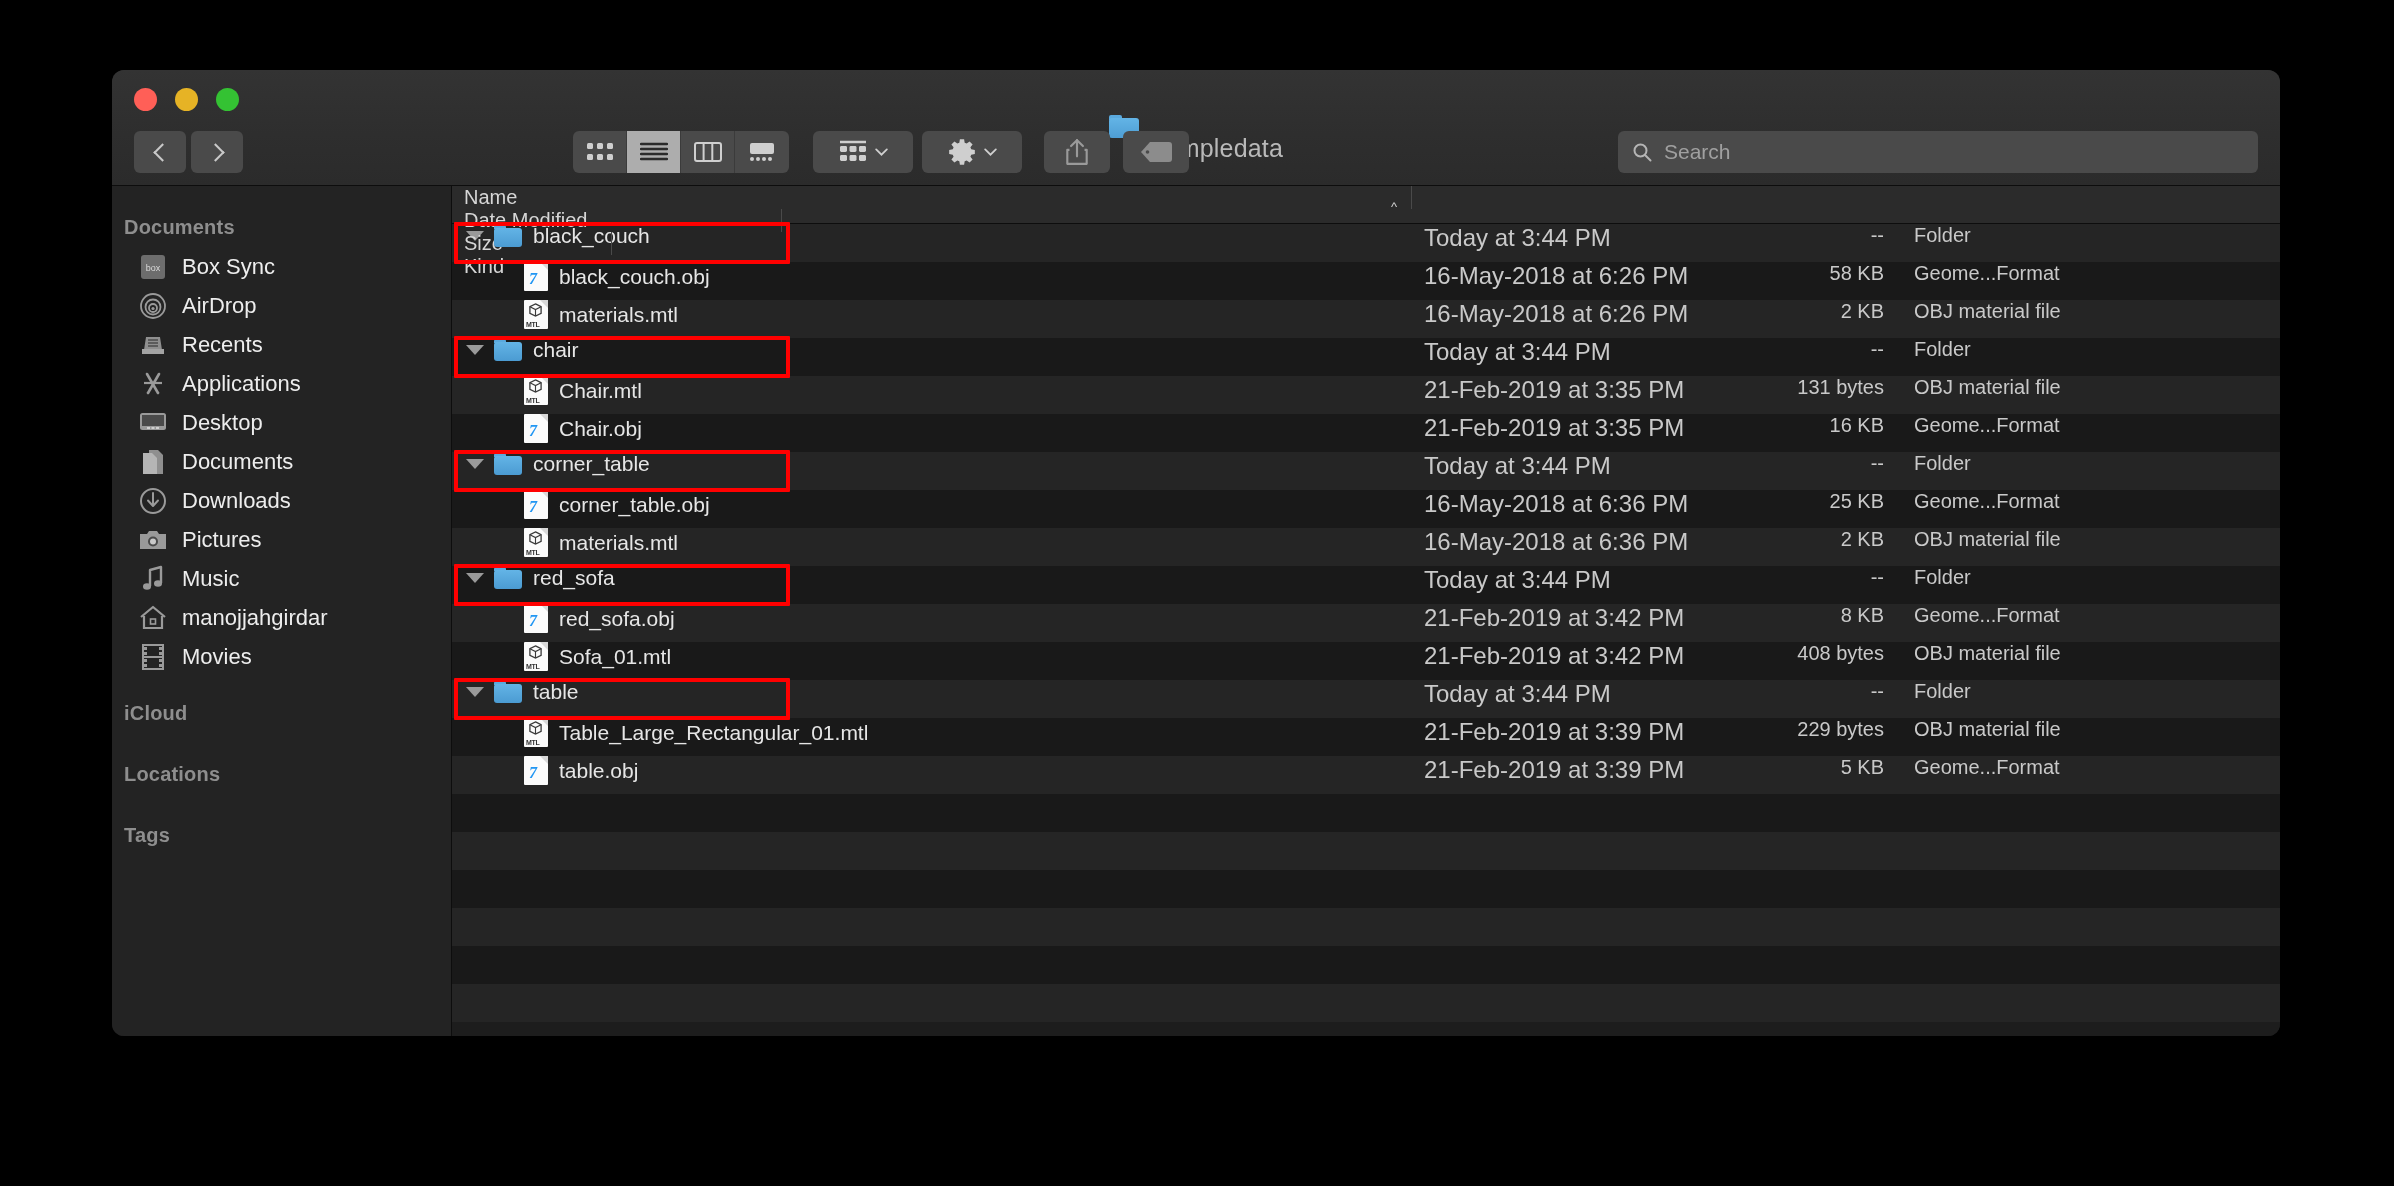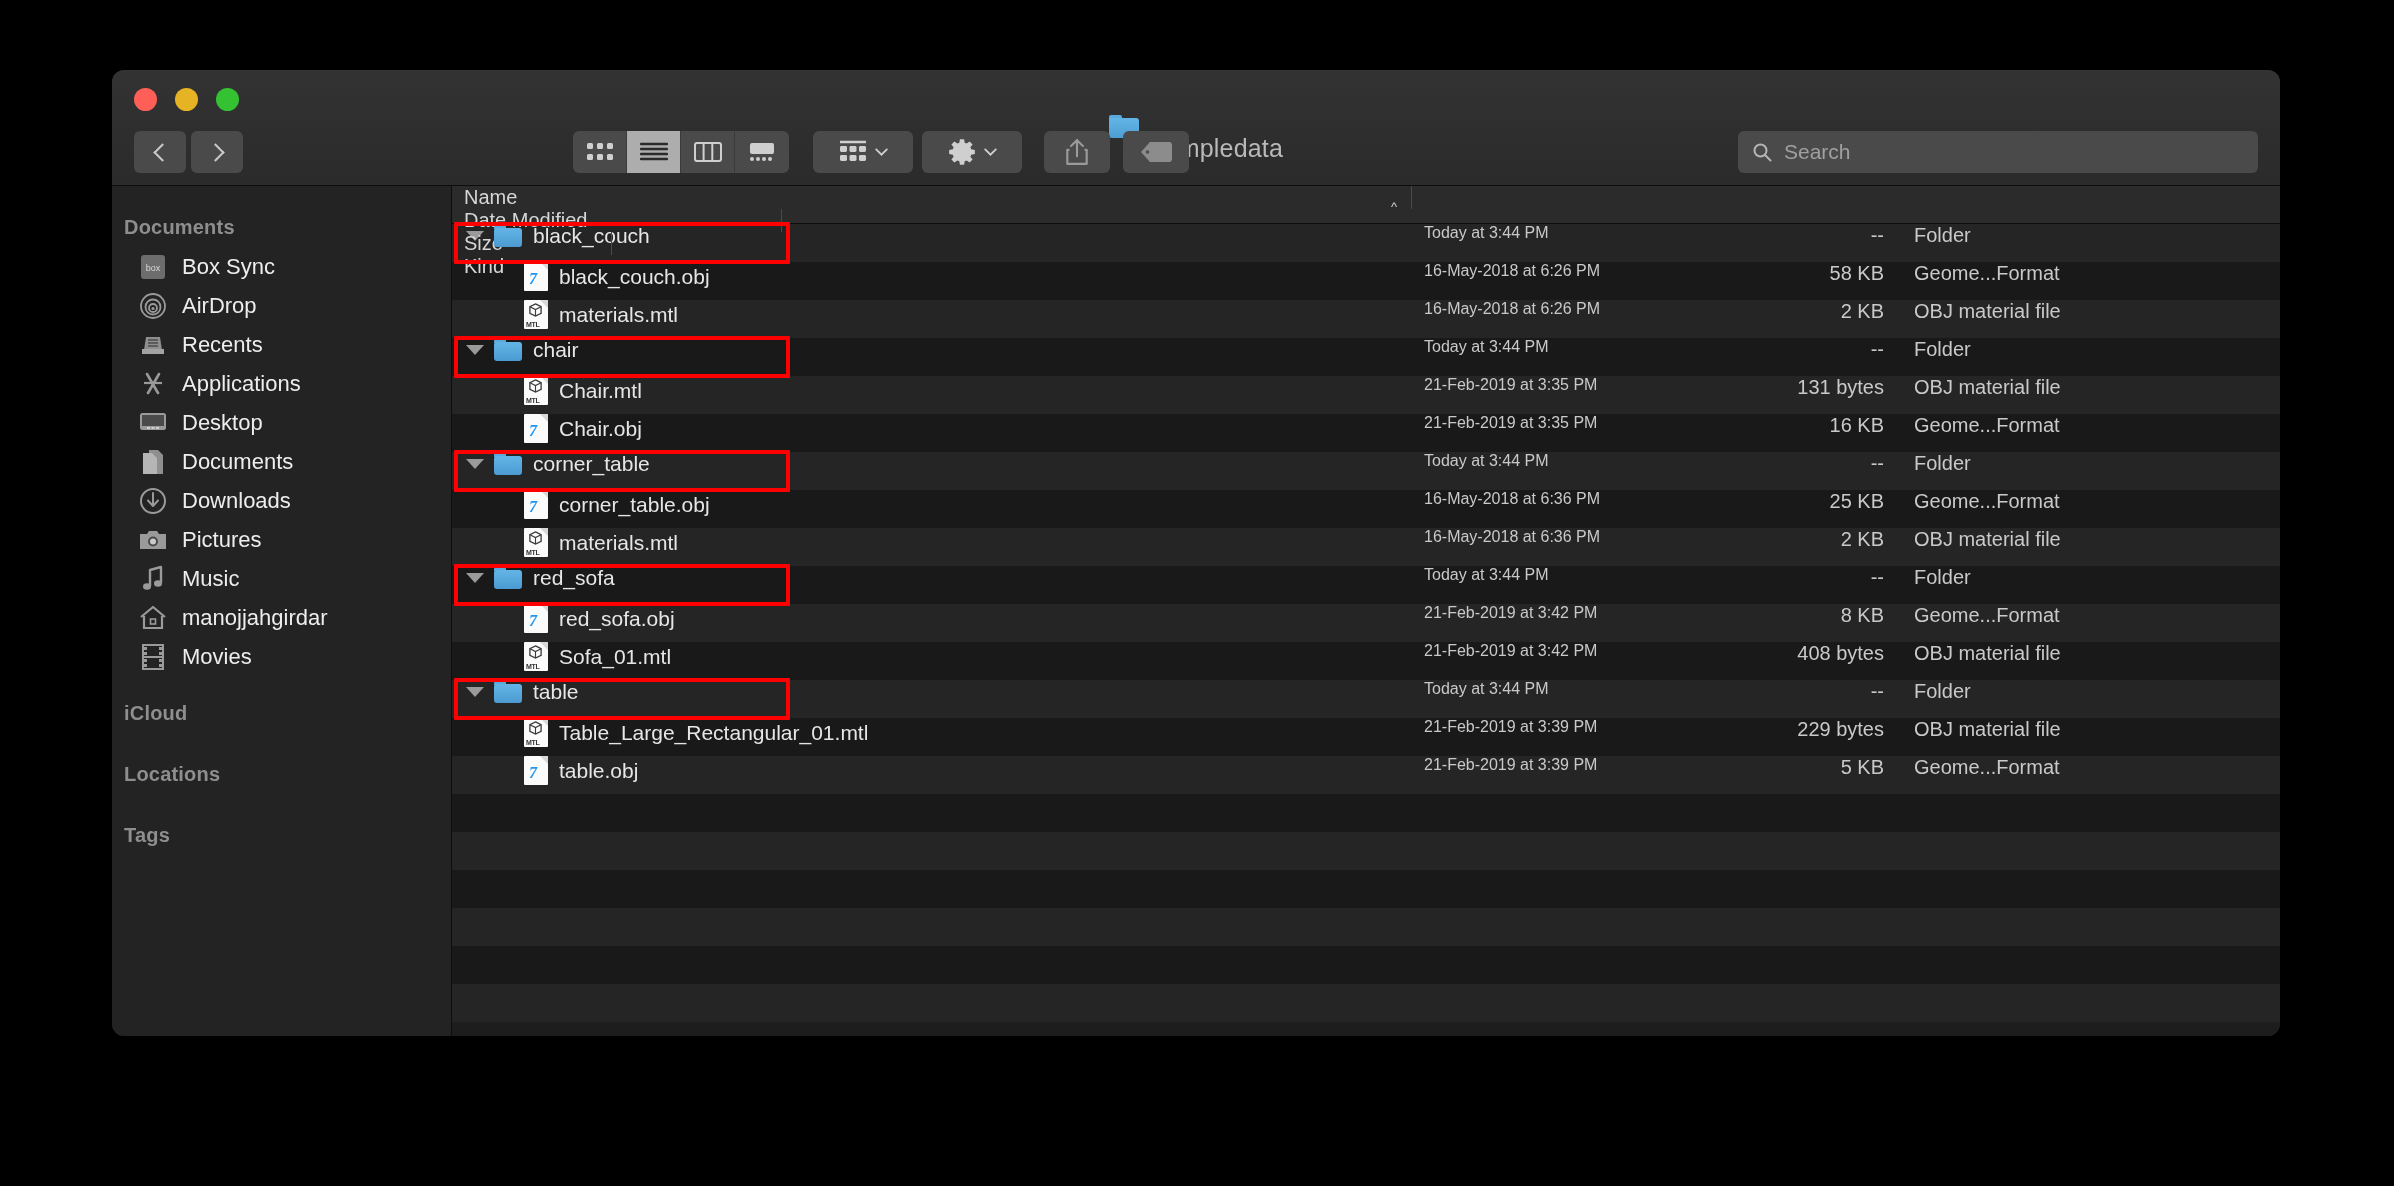--- a/index.html
+++ b/index.html
@@ -79,21 +79,21 @@
   .view-btn.active svg * { stroke: #2b2b2b; fill: #2b2b2b; }
 
   .group-btn { position: absolute; left: 701px; width: 100px; gap: 8px; }
   .gear-btn  { position: absolute; left: 810px; width: 100px; gap: 8px; }
   .share-btn { position: absolute; left: 932px; width: 66px; }
   .tag-btn   { position: absolute; left: 1011px; width: 66px; }
 
   .caret-down { width: 13px; height: 8px; display:block; }
 
   .search-field {
-    position: absolute; right: 22px; width: 520px; height: 42px;
+    position: absolute; right: 22px; width: 640px; height: 42px;
     background: #4a4a4a; border-radius: 6px;
     display: flex; align-items: center; gap: 12px; padding: 0 14px;
   }
   .search-ph { color: #a0a0a0; font-size: 21px; }
 
   
   #body { position: absolute; top: 116px; left: 0; right: 0; bottom: 0; display: flex; }
 
   
   #sidebar {
@@ -128,21 +128,21 @@
   .c-date { width: 330px; }
   .c-size { width: 160px; }
   .c-kind { flex: 1; }
   .sort-caret { position: absolute; right: 14px; top: 13px; font-size: 13px; color: #cfcfcf; }
 
   .rows { flex: 1; overflow: hidden; }
   .row { display: flex; height: 38px; align-items: flex-start; font-size: 21px; color: #e6e6e6; }
   .row.odd  { background: #252525; }
   .row.even { background: #191919; }
   .row .name-cell { width: 960px; display: flex; align-items: center; }
-  .row .date-cell { width: 330px; color: #c9c9c9; font-size: 16px; padding-left: 12px; }
+  .row .date-cell { width: 330px; color: #c9c9c9; font-size: 24px; padding-left: 12px; }
   .row .size-cell { width: 160px; color: #c9c9c9; font-size: 20px; text-align: right; padding-right: 18px; }
   .row .kind-cell { flex: 1; color: #c9c9c9; font-size: 20px; padding-left: 12px; }
 
   .disc {
     width: 0; height: 0; margin-left: 14px; margin-right: 10px;
     border-left: 9px solid transparent; border-right: 9px solid transparent;
     border-top: 10px solid #9a9a9a;
   }
   .folder-icon { width: 28px; height: 22px; position: relative; margin-right: 11px; flex-shrink: 0; }
   .folder-icon .tab { position: absolute; left:0; top:0; width: 12px; height: 4px; background: #5aa9dd; border-radius: 2px 2px 0 0; }

